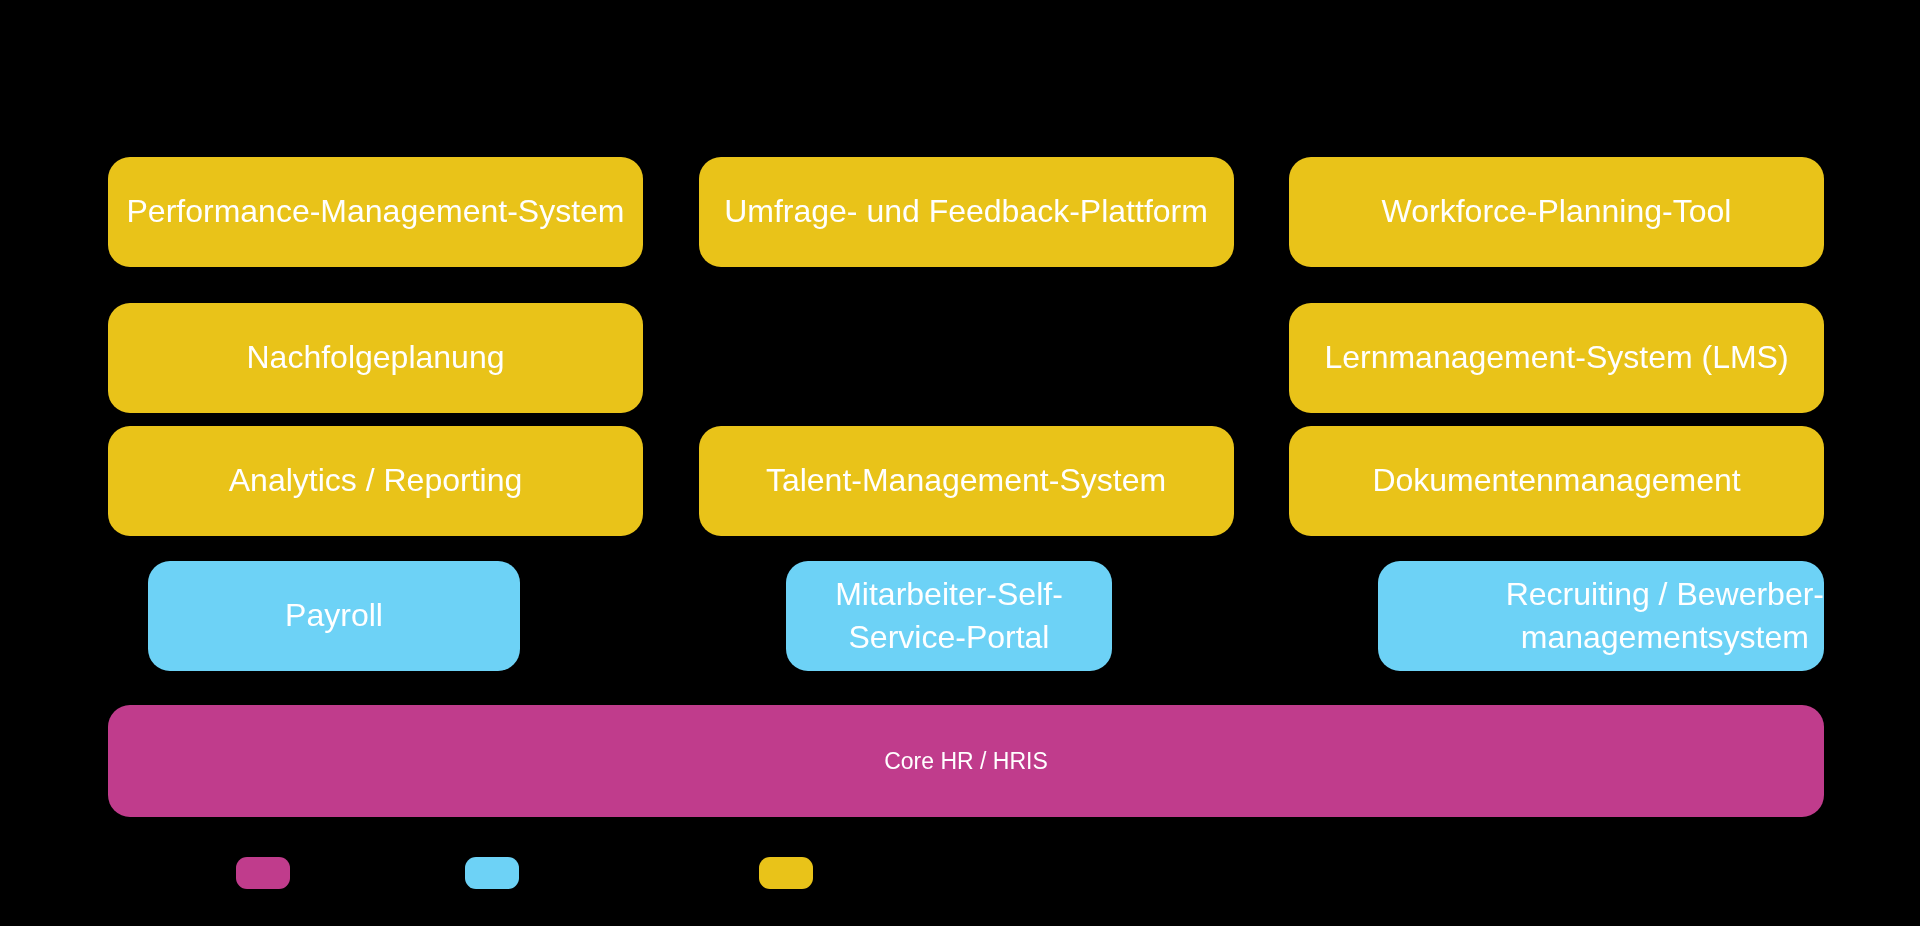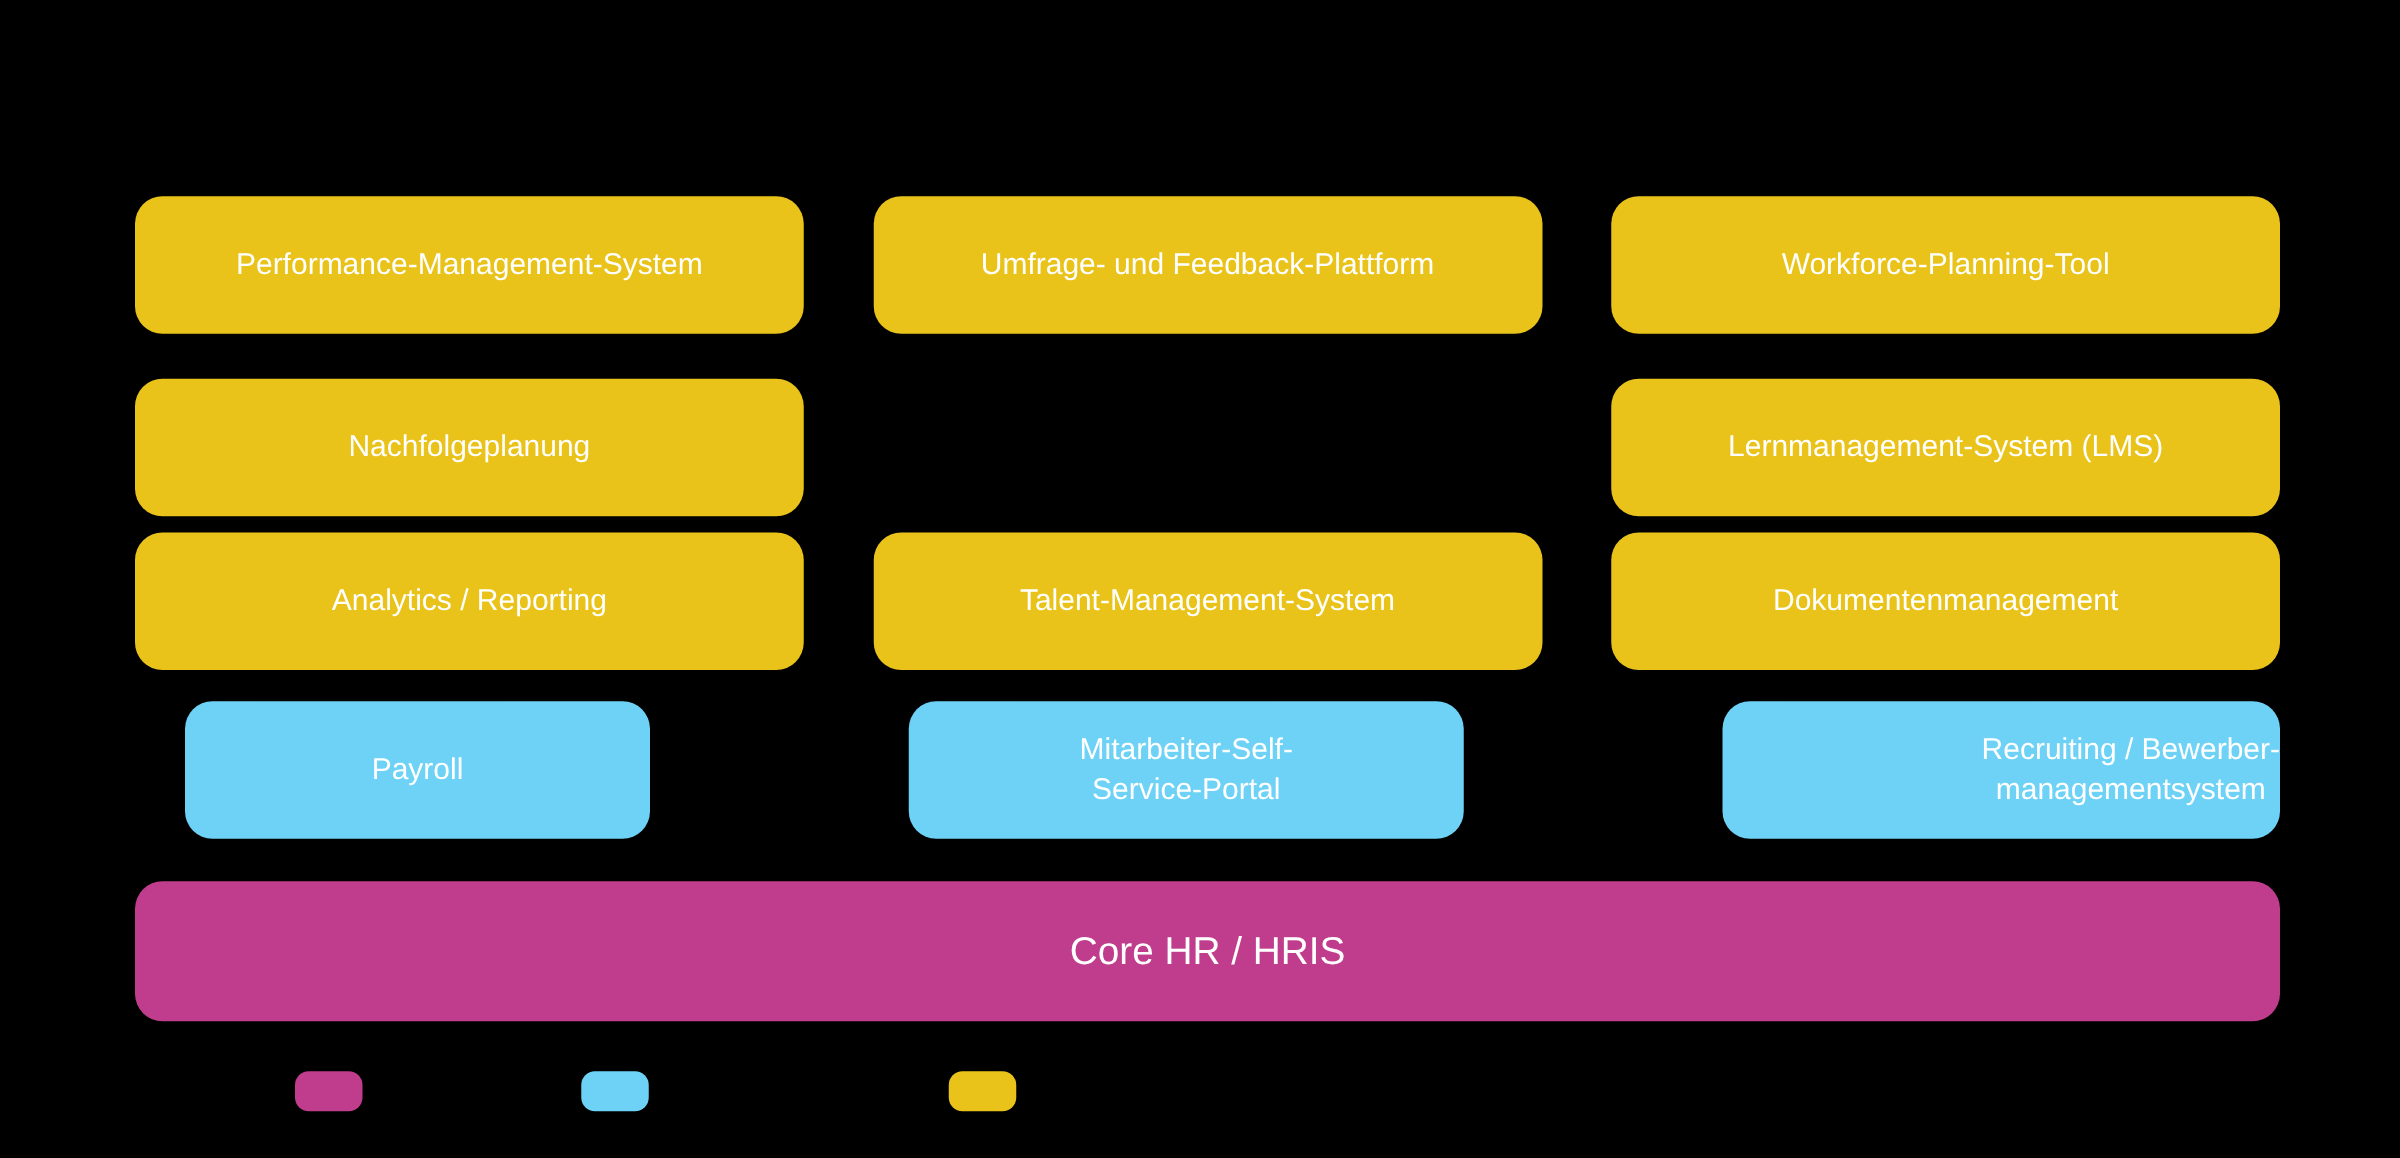--- a/index.html
+++ b/index.html
@@ -28,43 +28,43 @@
   .row-3 { top: 426px; gap: 33px; }
   .row-4 { top: 561px; }
   .box {
     height: 110px;
     border-radius: 22px;
     display: flex;
     align-items: center;
     justify-content: center;
     text-align: center;
     color: var(--text, #ffffff);
-    font-size: 24px;
+    font-size: 32px;
     line-height: 1.35;
   }
   .box span { white-space: pre-line; }
   .yellow { background: var(--yellow, #E9C319); width: 535px; }
   .blue   { background: var(--blue, #6DD2F6); }
   .bw-1 { width: 372px; margin-left: 40px; }
   .bw-2 { width: 392px; }
-  .bw-3 { width: 444px; }
+  .bw-3 { width: 326px; }
   .bw-4 { width: 446px; justify-content: flex-end; }
   .base-bar {
     position: absolute;
     left: 108px;
     top: 705px;
     width: 1716px;
     height: 112px;
     border-radius: 22px;
     background: var(--magenta, #C03C8C);
     display: flex;
     align-items: center;
     justify-content: center;
     color: var(--text, #ffffff);
-    font-size: 31px;
+    font-size: 23px;
   }
   .legend-pill {
     position: absolute;
     top: 857px;
     width: 54px;
     height: 32px;
     border-radius: 11px;
   }
   .pill-magenta { left: 236px; background: var(--magenta, #C03C8C); }
   .pill-blue    { left: 465px; background: var(--blue, #6DD2F6); }

